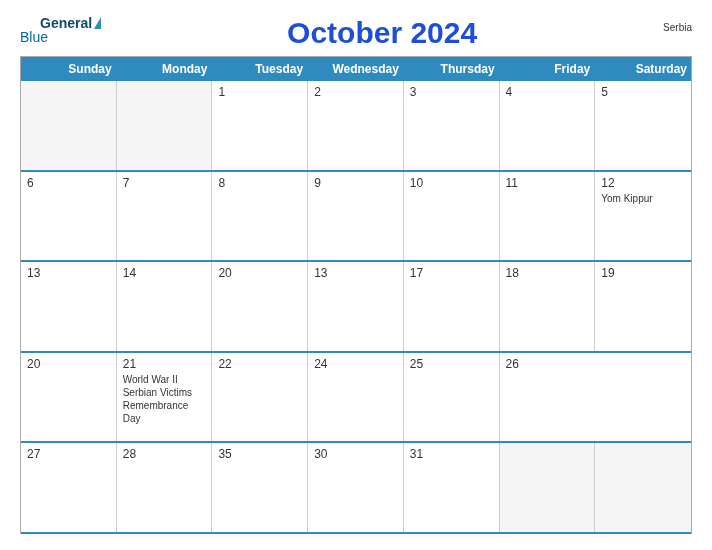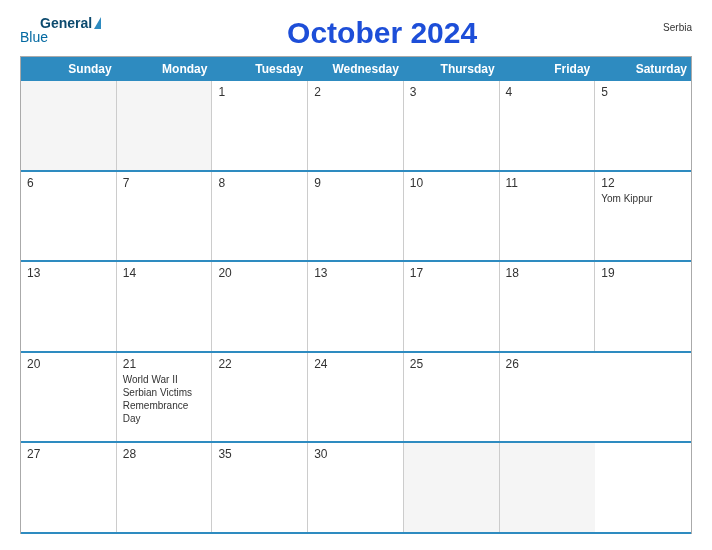--- a/index.html
+++ b/index.html
@@ -243,18 +243,21 @@
           </div>
           <div class="cal-cell">
             <span class="day-num">28</span>
           </div>
           <div class="cal-cell">
             <span class="day-num">35</span>
           </div>
           <div class="cal-cell">
             <span class="day-num">30</span>
           </div>
+          <div class="cal-cell">
+            <span class="day-num">31</span>
+          </div>
           <div class="cal-cell empty"></div>
           <div class="cal-cell empty"></div>
         </div>
       </div>
   </div>
 </div>
 
 </body></html>

